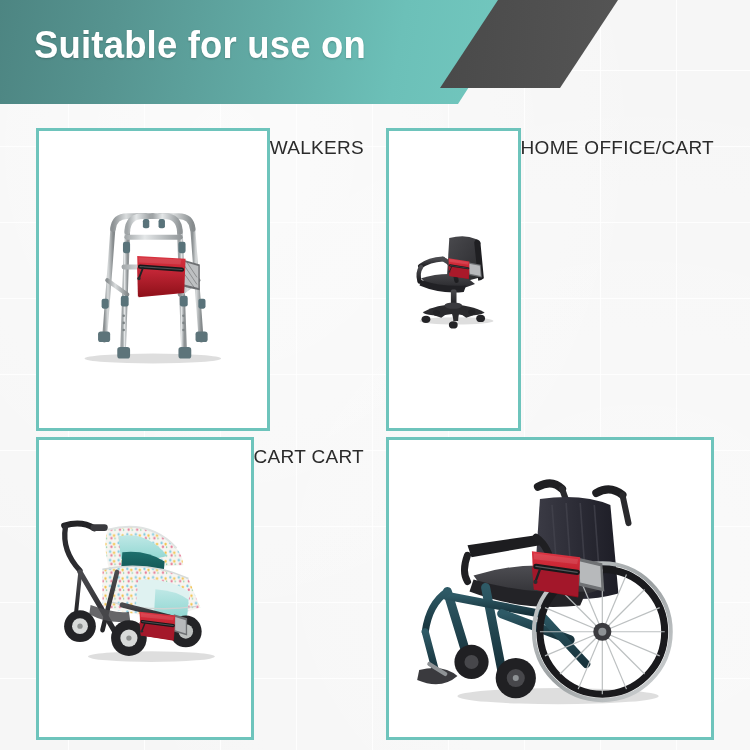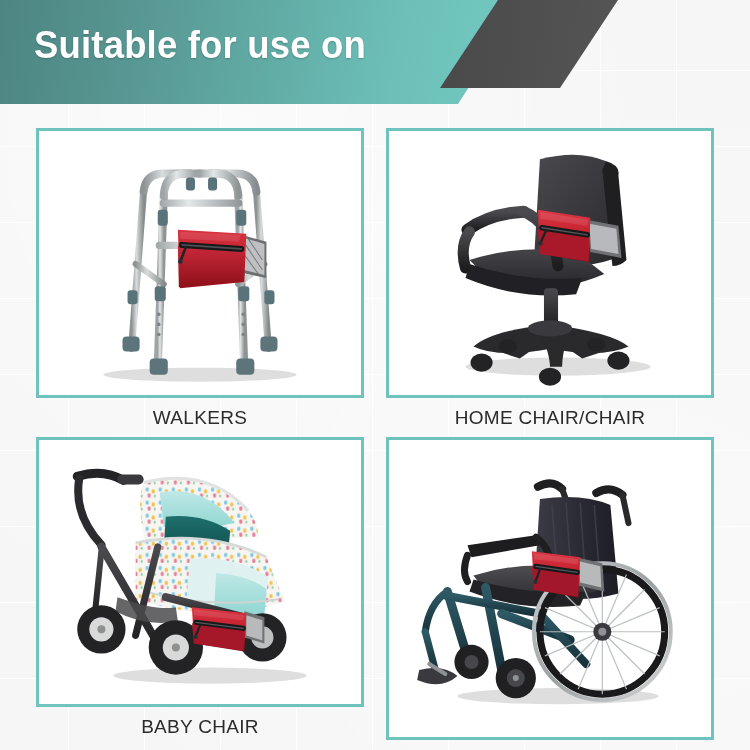--- a/index.html
+++ b/index.html
@@ -71,21 +71,21 @@
     left:0; top:112px;
     width:750px; height:638px;
     display:grid;
     grid-template-columns:1fr 1fr;
     grid-template-rows:1fr 1fr;
     column-gap:22px;
     row-gap:6px;
     padding:16px 36px 10px 36px;
     z-index:3;
   }
-  .cell{ display:flex; flex-direction:column; }
+  .cell{ display:flex; flex-direction:row; }
   .card{
     flex:1;
     border:3px solid #6ec4bc;
     background:#ffffff;
     position:relative;
     overflow:hidden;
     display:flex; align-items:center; justify-content:center;
   }
   .card-label{
     text-align:center;
@@ -282,21 +282,21 @@
           <path d="M148 72 L200 80 L199 124 L150 116 Z" fill="url(#redc1)"></path>
           <path d="M148 92 L198 99 L198 123 L150 116 Z" fill="#a9192a"></path>
           <path d="M152 90 L197 97" stroke="#17181a" stroke-width="5.5" stroke-linecap="round" fill="none"></path>
           <path d="M152 90 L197 97" stroke="#54565a" stroke-width="1.4" stroke-linecap="round" fill="none"></path>
           <path d="M156 93 L151 104" stroke="#202224" stroke-width="2.4" stroke-linecap="round" fill="none"></path>
           <circle cx="150.5" cy="105.5" r="2.2" fill="#2b2d2f"></circle>
           <path d="M150 74 L198 82 L197 88 L150 81 Z" fill="#ffffff" opacity=".10"></path>
         </g>
       </svg>
     </div>
-    <div class="card-label">HOME CHAIR/CHAIR</div>
+    <div class="card-label">HOME OFFICE/CART</div>
   </div>
 
   <div class="cell">
     <div class="card">
       <svg class="art" viewBox="0 0 320 250" preserveAspectRatio="xMidYMid meet">
         <defs>
           <pattern id="confetti" width="13" height="13" patternUnits="userSpaceOnUse">
             <rect width="13" height="13" fill="#f6f5f1"></rect>
             <rect x="2" y="2" width="3" height="4" rx="1" fill="#7ec9e0"></rect>
             <rect x="8" y="4" width="3" height="4" rx="1" fill="#f3c24a"></rect>
@@ -366,21 +366,21 @@
           <path d="M152 160 L206 166 L204 204 L154 196 Z" fill="url(#redb1)"></path>
           <path d="M152 176 L204 182 L203 203 L154 196 Z" fill="#a4182a"></path>
           <path d="M156 175 L203 181" stroke="#17181a" stroke-width="5" stroke-linecap="round" fill="none"></path>
           <path d="M156 175 L203 181" stroke="#54565a" stroke-width="1.3" stroke-linecap="round" fill="none"></path>
           <path d="M160 178 L156 188" stroke="#202224" stroke-width="2.3" stroke-linecap="round" fill="none"></path>
           <circle cx="155.5" cy="189.5" r="2.1" fill="#2b2d2f"></circle>
           <path d="M154 162 L204 168 L203 173 L154 168 Z" fill="#ffffff" opacity=".10"></path>
         </g>
       </svg>
     </div>
-    <div class="card-label">BABY CHAIR</div>
+    <div class="card-label">CART CART</div>
   </div>
 
   <div class="cell">
     <div class="card">
       <svg class="art" viewBox="0 0 320 250" preserveAspectRatio="xMidYMid meet">
         <defs>
           <linearGradient id="cush" x1="0" y1="0" x2="0" y2="1">
             <stop offset="0" stop-color="#4d4d52"></stop>
               <stop offset="1" stop-color="#2c2c30"></stop>
           </linearGradient>

